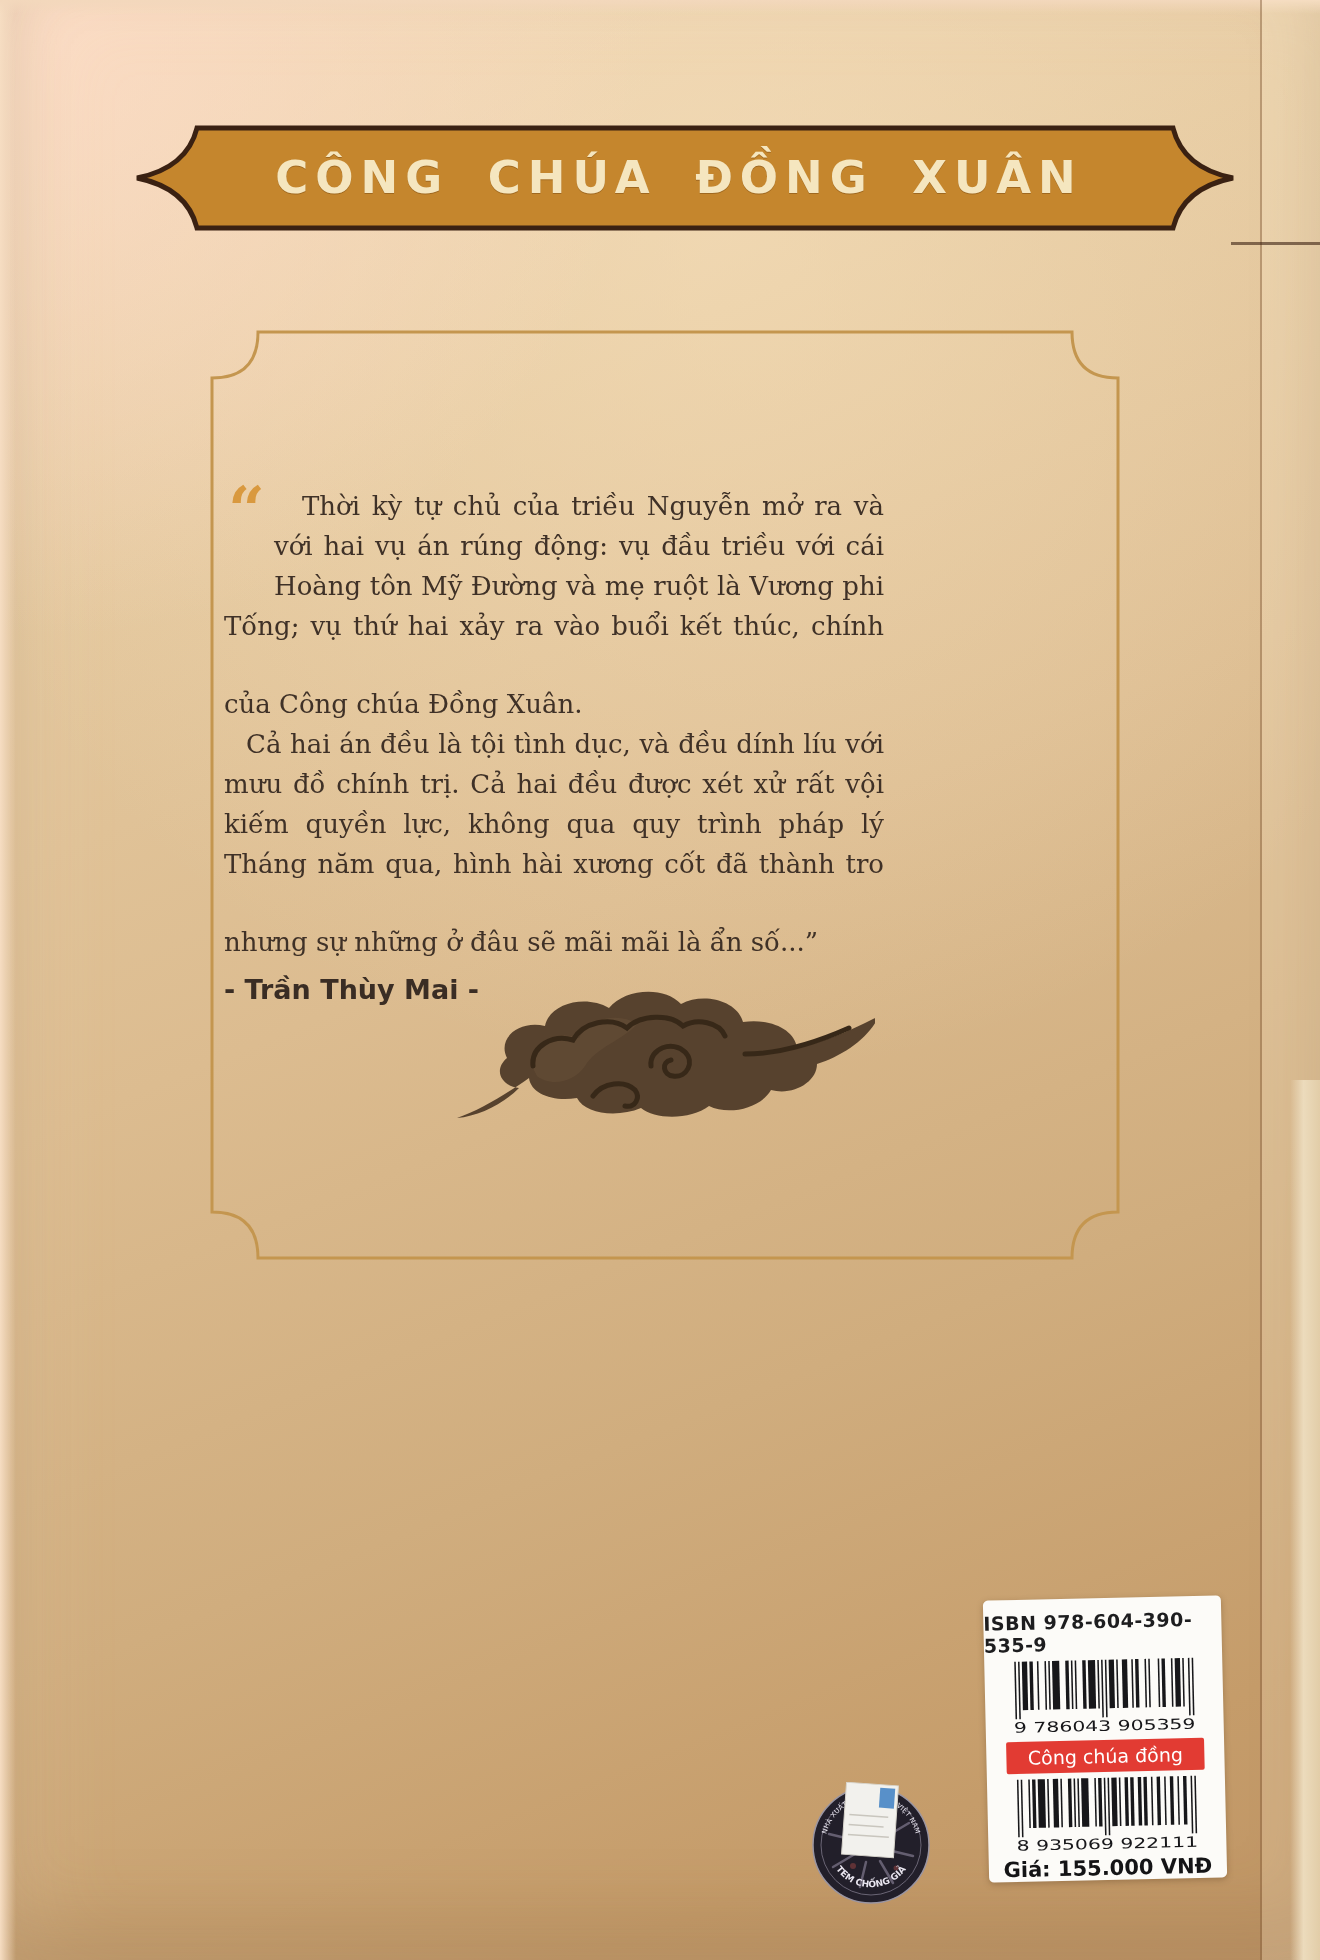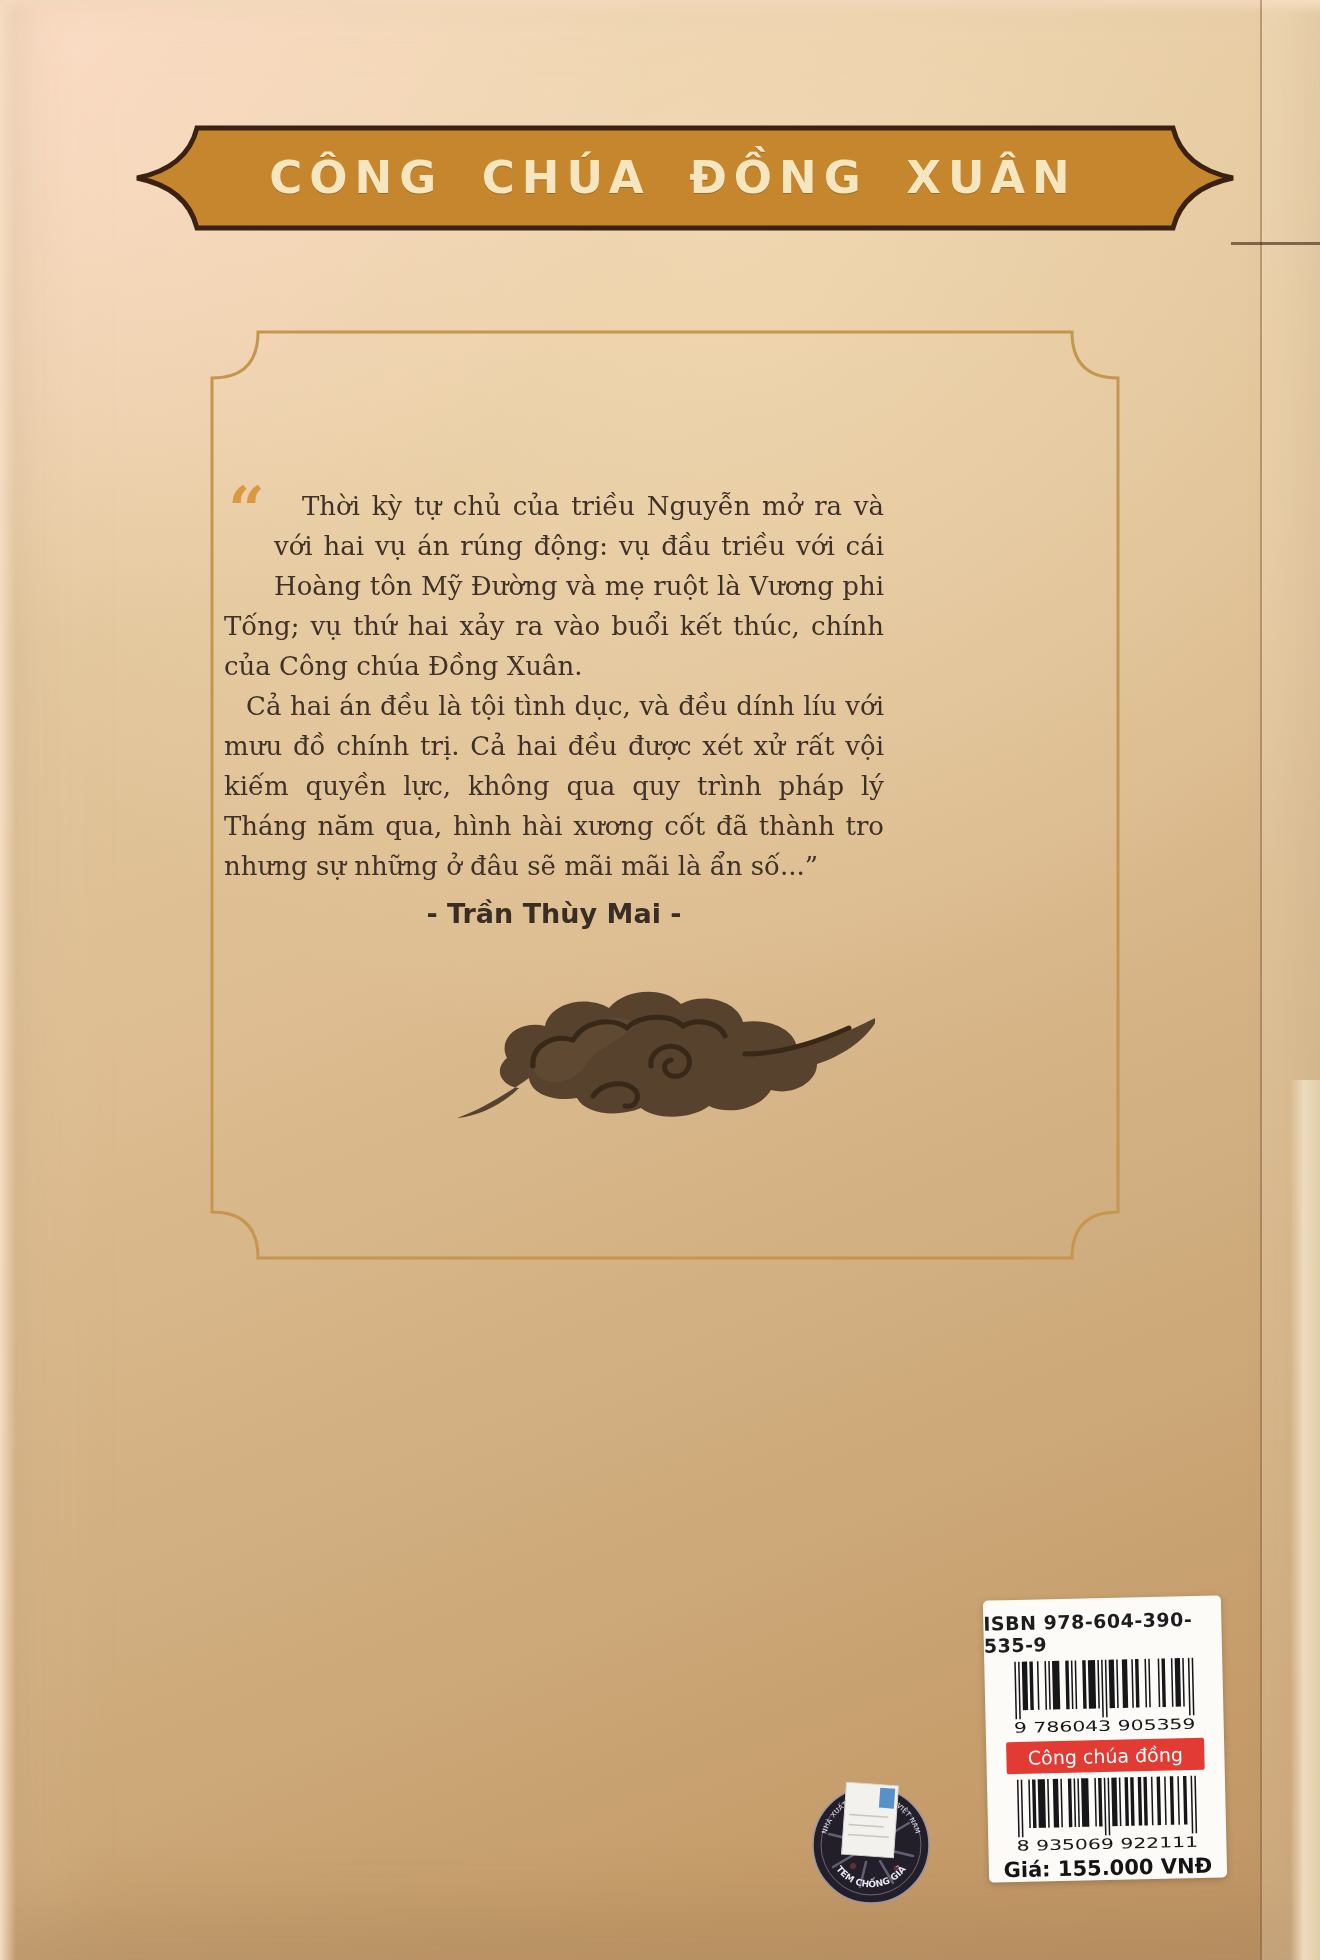--- a/index.html
+++ b/index.html
@@ -27,40 +27,40 @@
   .spine-light{position:absolute;left:1262px;top:0;bottom:0;right:0;
     background:rgba(255,240,216,.22);}
   .rule-line-right{position:absolute;left:1231px;right:0;top:242px;height:3px;
     background:rgba(58,32,16,.6);}
   .page-edge{position:absolute;right:0;top:1080px;bottom:0;width:30px;
     background:linear-gradient(90deg,rgba(236,219,188,0),#ecdbbc 45%,#e2cda8);}
   
   .banner-svg{position:absolute;left:125px;top:98px;width:1120px;height:140px;}
   .banner-shape{fill:var(--banner-fill);stroke:var(--banner-outline);stroke-width:5;}
   .banner-title{
-    position:absolute;left:113px;top:148px;width:1120px;height:60px;
+    position:absolute;left:119px;top:148px;width:1120px;height:60px;
     text-align:center;font-weight:bold;font-size:45px;line-height:60px;
     letter-spacing:7px;word-spacing:16px;color:var(--banner-text);
     text-shadow:0 1px 0 rgba(90,50,10,.35);
   }
   
   .frame-svg{position:absolute;left:0;top:0;width:1320px;height:1960px;}
   .frame-path{fill:none;stroke:var(--frame-line);stroke-width:3;}
   
   .quote-block{position:absolute;left:224px;top:486px;width:660px;
     font-family:"DejaVu Serif","Liberation Serif",serif;
     color:var(--quote-text);font-size:26px;line-height:40px;}
   .qline{text-align:justify;text-align-last:justify;height:40px;overflow:hidden;}
-  .qline.end{text-align-last:left;}
+  .qline.end{text-align-last:left;margin-top:38px;}
   .qline.pad-a{padding-left:78px;}
   .qline.pad-b{padding-left:50px;}
   .qline.indent{text-indent:22px;}
   .quote-mark{position:absolute;left:4px;top:-8px;font-size:64px;line-height:1;
     color:var(--quote-mark);font-weight:bold;font-family:"DejaVu Serif",serif;}
-  .author-line{margin-top:8px;text-align:center;
+  .author-line{margin-top:8px;
     font-family:"DejaVu Sans",sans-serif;font-weight:bold;font-size:27px;color:#3a2d24;}
   
   .cloud-svg{position:absolute;left:445px;top:968px;width:430px;height:180px;}
   .cloud-body{fill:var(--cloud);}
   .cloud-detail{fill:none;stroke:#372818;stroke-width:5;stroke-linecap:round;}
   .cloud-shade{fill:#6b5339;opacity:.45;}
   
   .isbn-box{position:absolute;left:986px;top:1598px;width:238px;height:282px;
     background:#fcfbf8;border-radius:5px;transform:rotate(-1.3deg);
     box-shadow:0 2px 6px rgba(90,60,30,.35);

